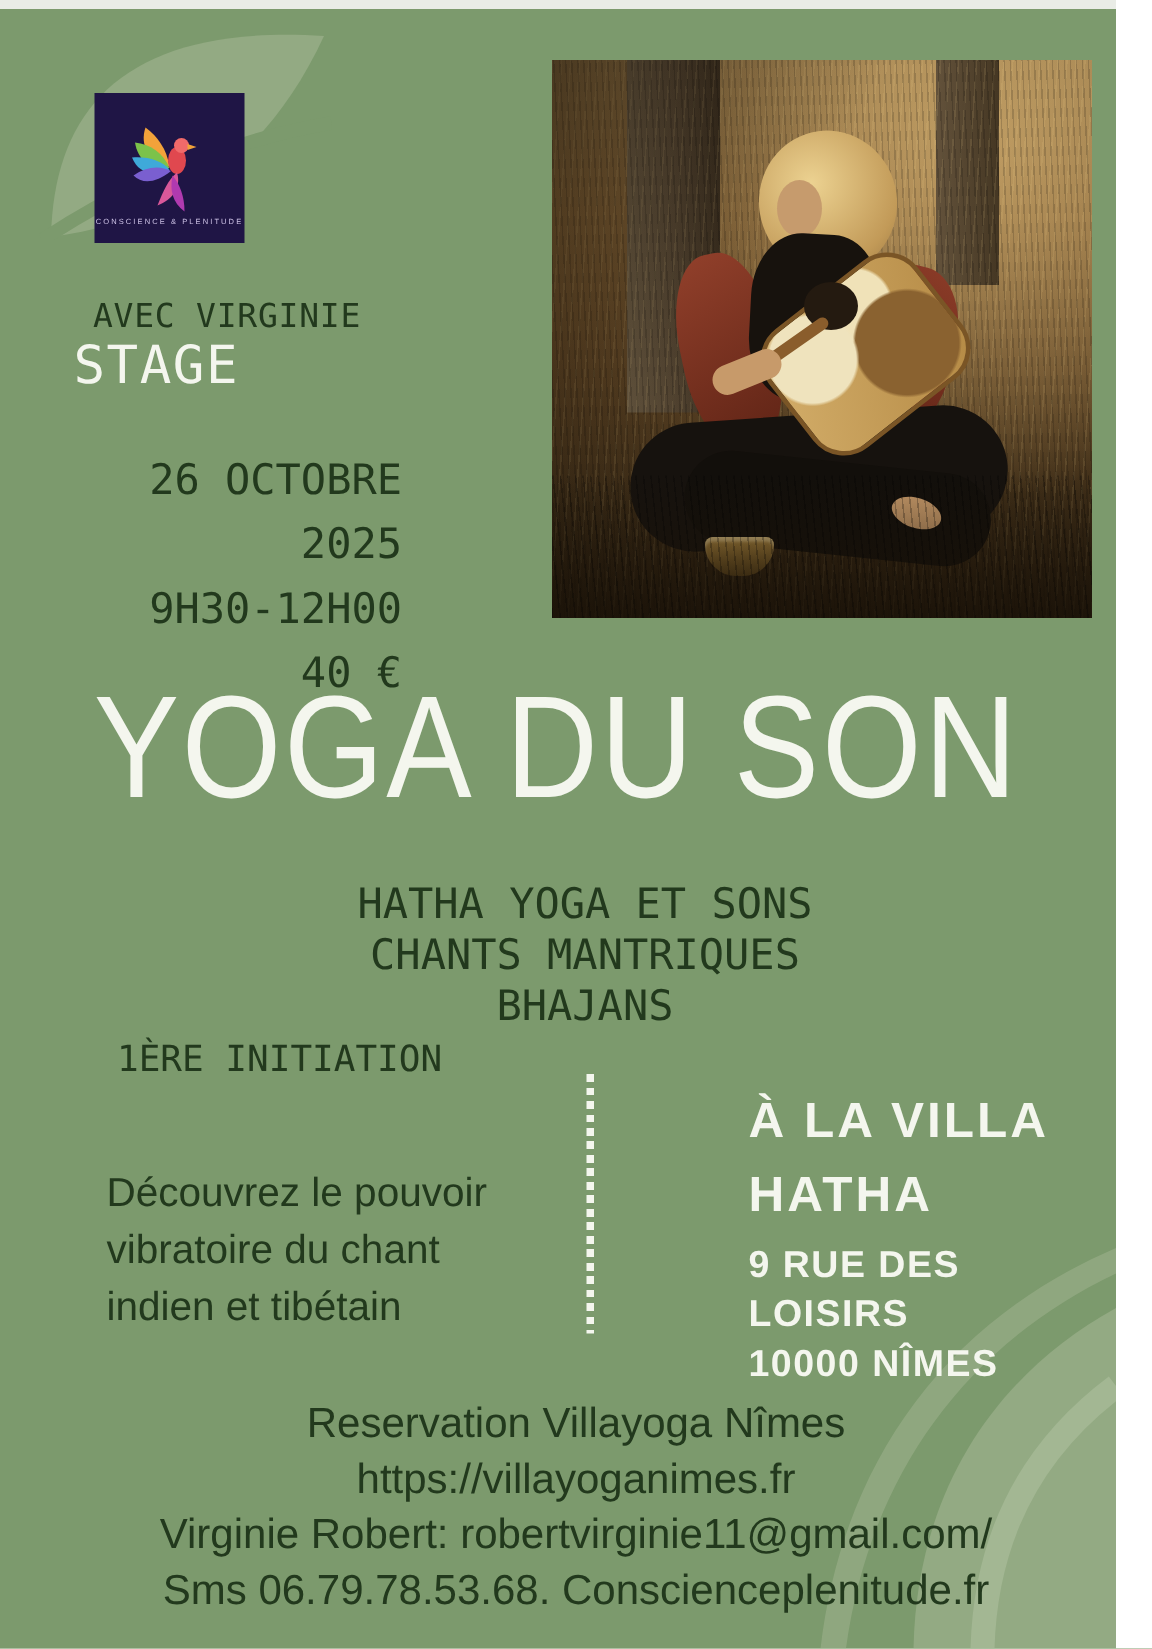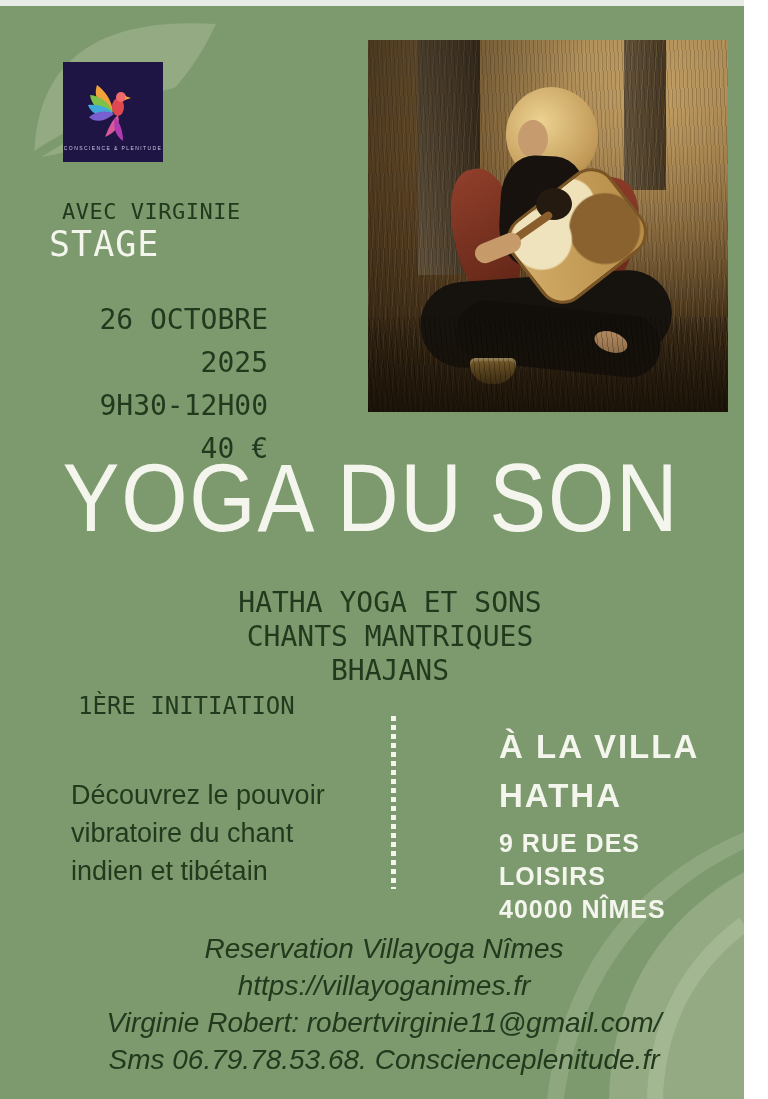--- a/index.html
+++ b/index.html
@@ -101,21 +101,21 @@
 
   .divider-dotted{
     position:absolute;left:391px;top:716px;width:5px;height:173px;
     background:repeating-linear-gradient(to bottom, var(--text-light) 0 5px, rgba(0,0,0,0) 5px 9px);
   }
 
   .venue{position:absolute;left:463px;top:722px;color:var(--text-light);margin-left:36px;}
   .venue .name{font-size:33px;font-weight:bold;letter-spacing:2px;line-height:49px;}
   .venue .addr{font-size:25px;font-weight:bold;letter-spacing:1px;line-height:33px;margin-top:7px;}
 
-  .contact{position:absolute;left:0;top:930px;width:768px;text-align:center;font-size:28px;line-height:37px;font-style:italic;}
+  .contact{position:absolute;left:0;top:930px;width:768px;text-align:center;font-size:28px;line-height:37px;}
 
   .z1{z-index:1}.z2{z-index:2}
 </style>
 </head>
 <body>
 
 <div class="poster">
 
   <div class="top-strip"></div>
 
@@ -191,21 +191,21 @@
     <div>vibratoire du chant</div>
     <div>indien et tibétain</div>
   </div>
 
   <div class="divider-dotted z2"></div>
 
   <div class="venue z2">
     <div class="name">À LA VILLA</div>
     <div class="name">HATHA</div>
     <div class="addr">9 RUE DES LOISIRS</div>
-    <div class="addr" style="margin-top:0;">40000 NÎMES</div>
+    <div class="addr" style="margin-top:0;">10000 NÎMES</div>
   </div>
 
   <div class="contact z2">
     <div>Reservation Villayoga Nîmes</div>
     <div>https://villayoganimes.fr</div>
     <div>Virginie Robert:  robertvirginie11@gmail.com/</div>
     <div>Sms 06.79.78.53.68. Conscienceplenitude.fr</div>
   </div>
 
 </div>

